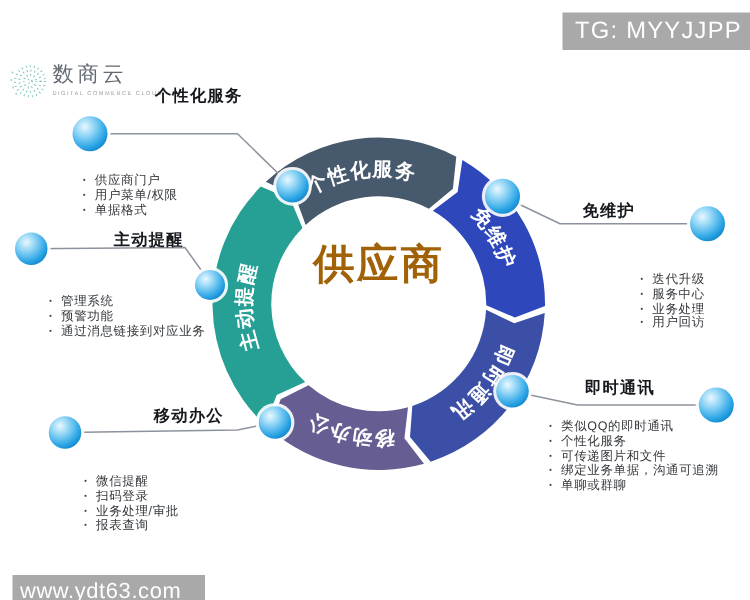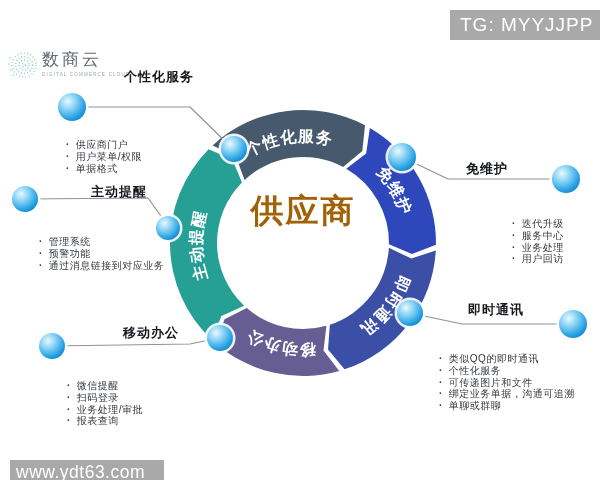--- a/index.html
+++ b/index.html
@@ -151,21 +151,21 @@
       <ul class="callout-list" style="left: 500px; top: 206px;">
         <li>迭代升级</li>
         <li>服务中心</li>
         <li>业务处理</li>
         <li>用户回访</li>
       </ul>
     </div>
 
     <div class="callout-group">
       <div class="callout-title" style="left: 468px; top: 301px;">即时通讯</div>
-      <ul class="callout-list" style="left: 427px; top: 341px;">
+      <ul class="callout-list" style="left: 427px; top: 324px;">
         <li>类似QQ的即时通讯</li>
         <li>个性化服务</li>
         <li>可传递图片和文件</li>
         <li>绑定业务单据，沟通可追溯</li>
         <li>单聊或群聊</li>
       </ul>
     </div>
   </div>
 
 </body></html>

